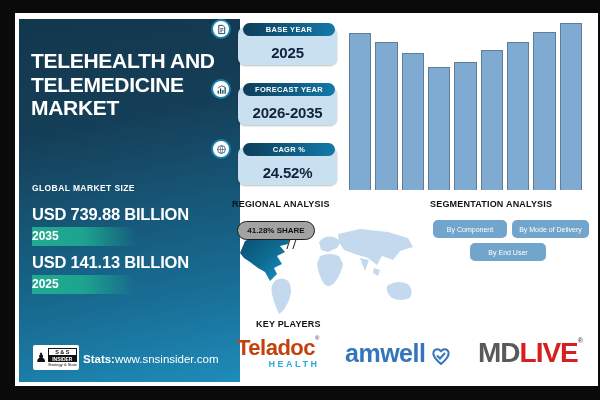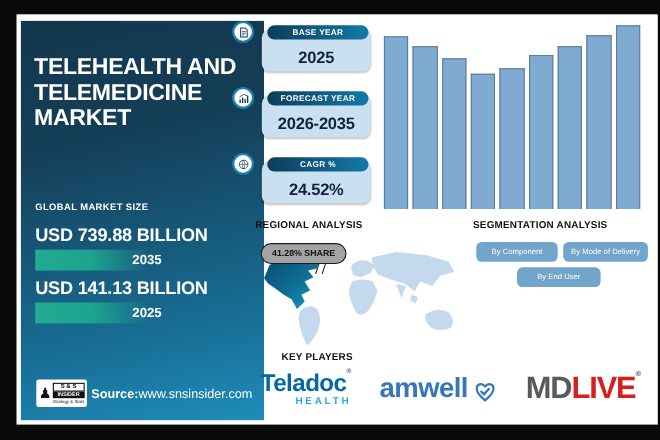--- a/index.html
+++ b/index.html
@@ -7,21 +7,21 @@
   .canvas { position:relative; width:600px; height:400px; background:#0a0a0a; }
   .white-board { position:absolute; left:15px; top:13px; width:583px; height:373px; background:#ffffff; }
 
   
   .teal-panel { position:absolute; left:4px; top:6px; width:221px; height:363px;
     background:linear-gradient(168deg,#12374d 0%,#153f58 30%,#186d94 75%,#1e8cba 100%); color:#fff; }
   .panel-title { position:absolute; left:12px; top:30px; font-size:21px; font-weight:bold; line-height:23.5px; letter-spacing:-0.3px; }
   .gms-label { position:absolute; left:13px; top:164px; font-size:8.5px; font-weight:bold; letter-spacing:0.4px; }
   .proj-value { position:absolute; left:13px; font-size:16.5px; font-weight:bold; letter-spacing:-0.2px; }
   .pv-0 { top:186px; } .pv-1 { top:234px; }
-  .year-badge { position:absolute; left:13px; width:115px; height:19px; line-height:19px; text-align:right;
+  .year-badge { position:absolute; left:13px; width:115px; height:19px; line-height:19px; text-align:left;
     font-size:12px; font-weight:bold;
     background:linear-gradient(90deg,#21ab91 0%,#1da38f 45%,rgba(30,150,160,0) 90%); }
   .yb-0 { top:208px; } .yb-1 { top:256px; }
   .logo-box { position:absolute; left:14px; top:326px; width:46px; height:25px; background:#fff; border-radius:2px;
     display:flex; align-items:center; justify-content:center; gap:1px; color:#111; }
   .pawn { font-size:13px; line-height:13px; }
   .logo-txt { text-align:center; }
   .logo-top { font-size:5.5px; font-weight:bold; background:#fff; color:#111; border:1px solid #111; padding:0 1px; }
   .logo-mid { font-size:5px; font-weight:bold; background:#111; color:#fff; padding:0 1px; }
   .logo-bottom { font-size:4px; color:#111; white-space:nowrap; }
@@ -64,21 +64,21 @@
 
   
   .seg-pill { position:absolute; height:18px; border-radius:5px; background:#72a5cb; color:#fff;
     font-size:7px; display:flex; align-items:center; justify-content:center; }
   .pill-0 { left:418px; top:207px; width:74px; }
   .pill-1 { left:497px; top:207px; width:77px; }
   .pill-2 { left:455px; top:230px; width:76px; }
 
   
   .teladoc { position:absolute; left:222px; top:322px; text-align:right; }
-  .teladoc-name { font-size:22px; font-weight:bold; color:#0369a1; letter-spacing:-0.5px; }
+  .teladoc-name { font-size:22px; font-weight:bold; color:#c2410c; letter-spacing:-0.5px; }
   .teladoc-reg { font-size:6px; vertical-align:top; color:#35266d; }
   .teladoc-sub { font-size:9px; font-weight:bold; color:#29aae1; letter-spacing:2.5px; margin-top:-2px; }
   .amwell { position:absolute; left:330px; top:326px; display:flex; align-items:flex-end; gap:4px; }
   .amwell-name { font-size:25px; font-weight:bold; color:#3575bc; letter-spacing:-0.5px; }
   .amwell svg { width:24px; height:24px; margin-top:4px; }
   .mdlive { position:absolute; left:463px; top:324px; font-size:28px; font-weight:bold; letter-spacing:-1px; }
   .md-part1 { color:#595a5c; } .md-part2 { color:#d6201f; }
   .mdlive-reg { font-size:7px; vertical-align:top; color:#595a5c; }
 </style>
 </head>
@@ -100,21 +100,21 @@
       <div class="year-badge yb-1">2025</div>
 
       <div class="logo-box">
         <span class="pawn">♟</span>
         <span class="logo-txt">
           <div class="logo-top">S &amp; S</div>
           <div class="logo-mid">INSIDER</div>
           <div class="logo-bottom">Strategy &amp; Stats</div>
         </span>
       </div>
-      <div class="source-line"><b>Source:</b><span>www.snsinsider.com</span></div>
+      <div class="source-line"><b>Stats:</b><span>www.snsinsider.com</span></div>
     </div>
 
     <div class="stat-box sb-0">
       <div class="stat-header">BASE YEAR</div>
       <div class="stat-value">2025</div>
     </div>
     <div class="stat-circle sc-0">
       <svg viewBox="0 0 24 24">
           <path d="M6 3h9l4 4v14H6z" fill="none" stroke="#0d3a56" stroke-width="2"></path>
           <path d="M9 10h7M9 13.5h7M9 17h4" fill="none" stroke="#0d3a56" stroke-width="1.6"></path>

